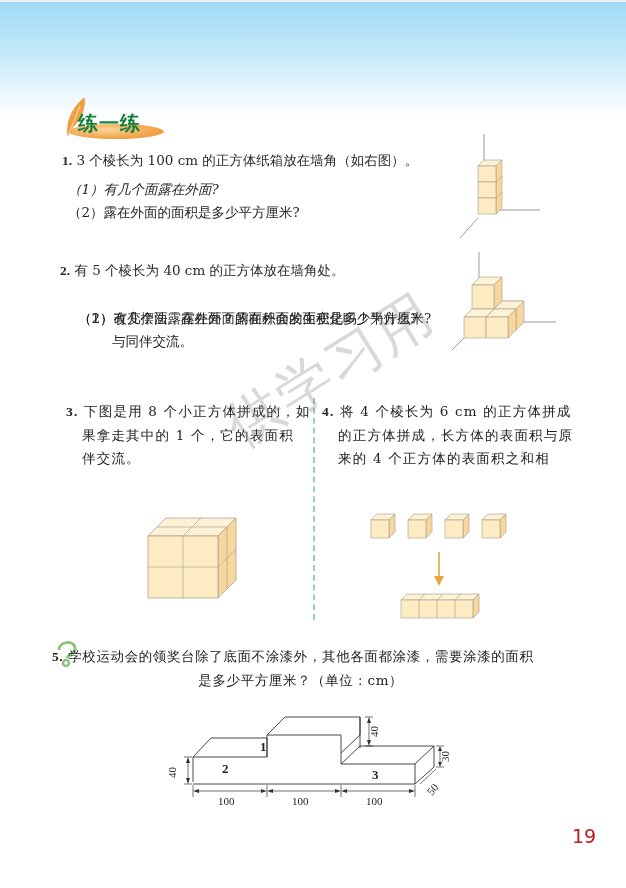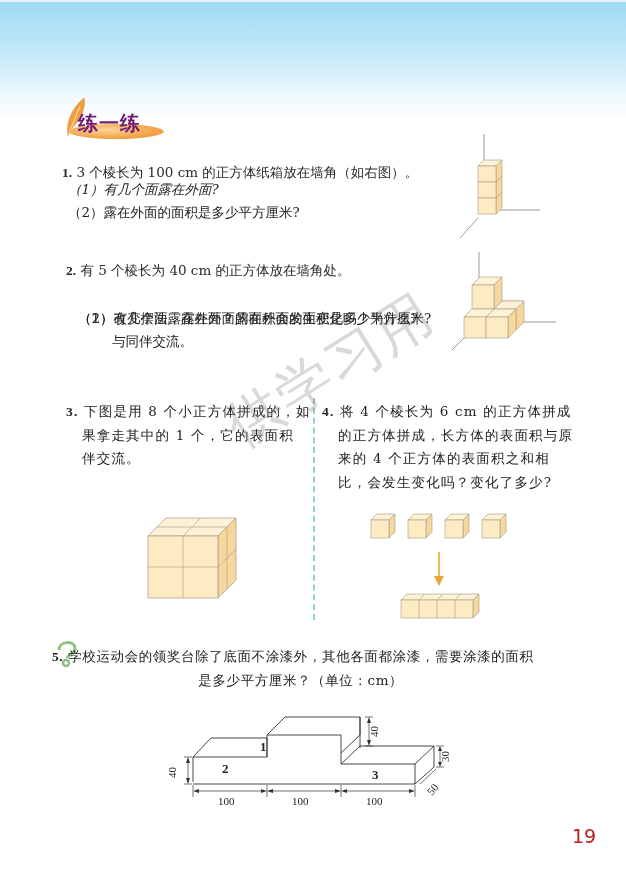--- a/index.html
+++ b/index.html
@@ -6,21 +6,21 @@
   body { width:626px; height:888px; position:relative; overflow:hidden; background:#ffffff;
          font-family:"DejaVu Serif","Liberation Serif",serif; color:#222; }
   .topband { position:absolute; left:0; top:0; width:626px; height:120px;
              background:linear-gradient(to bottom,#9ed9f4 0%,#c4e9f8 45%,#eef8fd 80%,#ffffff 100%); }
   .topline { position:absolute; left:0; top:0; width:626px; height:2px; background:#e9f1f4; }
   .heading { position:absolute; left:62px; top:96px; width:110px; height:50px; }
   .heading .ellipse { position:absolute; left:6px; top:28px; width:96px; height:15px; border-radius:50%;
       background:radial-gradient(ellipse at 40% 40%,#fbd59c 0%,#f2a448 60%,#ee9232 100%); }
   .heading .feather { position:absolute; left:0; top:0; }
   .heading .title { position:absolute; left:16px; top:14px; font-family:"DejaVu Sans","Liberation Sans",sans-serif;
-      font-weight:bold; font-size:20px; letter-spacing:1px; color:#701a75; }
+      font-weight:bold; font-size:20px; letter-spacing:1px; color:#15803d; }
   .q { position:absolute; font-size:13.5px; line-height:22px; color:#2a2a2a; white-space:nowrap; }
   .num { font-weight:bold; font-family:"Liberation Serif","DejaVu Serif",serif; }
   .sub { position:absolute; font-size:13.5px; line-height:22px; white-space:nowrap; }
   .para { position:absolute; font-size:13.5px; line-height:23.5px; letter-spacing:1.2px; }
   .divider { position:absolute; left:313px; top:398px; width:0; height:222px; border-left:2px dashed #8fd0d6; }
   .watermark { position:absolute; left:212px; top:400px; font-size:56px; color:rgba(120,120,120,0.28);
       transform:rotate(-32deg); transform-origin:left top; white-space:nowrap; letter-spacing:2px;
       font-family:"DejaVu Sans","Liberation Sans",sans-serif; pointer-events:none; }
   .fig { position:absolute; }
   .pagenum { position:absolute; left:572px; top:825px; font-family:"DejaVu Sans","Liberation Sans",sans-serif;
@@ -34,21 +34,21 @@
 
 <div class="heading">
   <div class="ellipse"></div>
   <svg class="feather" width="30" height="42">
     <path d="M6 40 C4 28 8 14 22 2 C24 10 20 22 10 32 Z" fill="#f0a040" stroke="#e08a28" stroke-width="0.6"></path>
     <path d="M6 40 L18 10" stroke="#fff2d8" stroke-width="0.8"></path>
   </svg>
   <div class="title">练一练</div>
 </div>
 
-<div class="q" style="left:62px; top:161px;text-align:right;">
+<div class="q" style="left:62px; top:149px;text-align:right;">
   <span class="num">1.</span>
   <span>3 个棱长为 100 cm 的正方体纸箱放在墙角（如右图）。</span>
 </div>
 <div class="sub" style="left:68px; top:178px;font-style:italic;">（1）有几个面露在外面?</div>
 <div class="sub" style="left:68px; top:201px;">（2）露在外面的面积是多少平方厘米?</div>
 
 <svg class="fig" style="left:450px; top:130px;" width="140" height="130">
   <line x1="34" y1="4" x2="34" y2="30" stroke="#999" stroke-width="1"></line>
   <line x1="34" y1="80" x2="90" y2="80" stroke="#999" stroke-width="1"></line>
   <line x1="28" y1="88" x2="10" y2="108" stroke="#999" stroke-width="1"></line>
@@ -57,21 +57,21 @@
 
   <polygon points="28,36 34,30 52,30 46,36" fill="#fdf1d6" stroke="#a59a86" stroke-width="0.6"></polygon>
 
   <rect x="28" y="36" width="18" height="16" fill="#fdebc4" stroke="#a59a86" stroke-width="0.6"></rect>
   <rect x="28" y="52" width="18" height="16" fill="#fdebc4" stroke="#a59a86" stroke-width="0.6"></rect>
   <rect x="28" y="68" width="18" height="16" fill="#fdebc4" stroke="#a59a86" stroke-width="0.6"></rect>
   <line x1="46" y1="52" x2="52" y2="46" stroke="#a59a86" stroke-width="0.6"></line>
   <line x1="46" y1="68" x2="52" y2="62" stroke="#a59a86" stroke-width="0.6"></line>
 </svg>
 
-<div class="q" style="left:66px; top:259px;">
+<div class="q" style="left:60px; top:259px;">
   <span class="num">2.</span>
   <span>有 5 个棱长为 40 cm 的正方体放在墙角处。</span>
 </div>
 <div class="sub" style="left:78px; top:284px;margin-top:23px;">（1）有几个面露在外面？露在外面的面积是多少平方厘米?</div>
 <div class="sub" style="left:78px; top:307px;">（2）改变摆法，露在外面的面积会发生变化吗？为什么?</div>
 <div class="sub" style="left:112px; top:330px;">与同伴交流。</div>
 
 <svg class="fig" style="left:440px; top:240px;" width="160" height="120">
   <line x1="39" y1="12" x2="39" y2="38" stroke="#999" stroke-width="1"></line>
   <line x1="82" y1="82" x2="116" y2="82" stroke="#999" stroke-width="1"></line>
@@ -111,21 +111,20 @@
 
   <rect x="8" y="26" width="70" height="62" fill="#fdebc4" stroke="#a59a86" stroke-width="0.7"></rect>
   <line x1="43" y1="26" x2="43" y2="88" stroke="#a59a86" stroke-width="0.6"></line>
   <line x1="8" y1="57" x2="78" y2="57" stroke="#a59a86" stroke-width="0.6"></line>
 </svg>
 
 <div class="para" style="left:322px; top:400px;">
   <div><span class="num">4.</span> <span>将 4 个棱长为 6 cm 的正方体拼成</span></div>
   <div style="padding-left:16px;">的正方体拼成，长方体的表面积与原</div>
   <div style="padding-left:16px;">来的 4 个正方体的表面积之和相</div>
-  <div style="padding-left:16px;">比，会发生变化吗？变化了多少?</div>
 </div>
 
 <svg class="fig" style="left:365px; top:510px;" width="160" height="115">
   <g>
     <polygon points="6,10 12,4 30,4 24,10" fill="#fdf1d6" stroke="#a59a86" stroke-width="0.6"></polygon>
     <polygon points="24,10 30,4 30,22 24,28" fill="#f6d89e" stroke="#a59a86" stroke-width="0.6"></polygon>
     <rect x="6" y="10" width="18" height="18" fill="#fdebc4" stroke="#a59a86" stroke-width="0.6"></rect>
   </g>
   <g transform="translate(37,0)">
     <polygon points="6,10 12,4 30,4 24,10" fill="#fdf1d6" stroke="#a59a86" stroke-width="0.6"></polygon>

